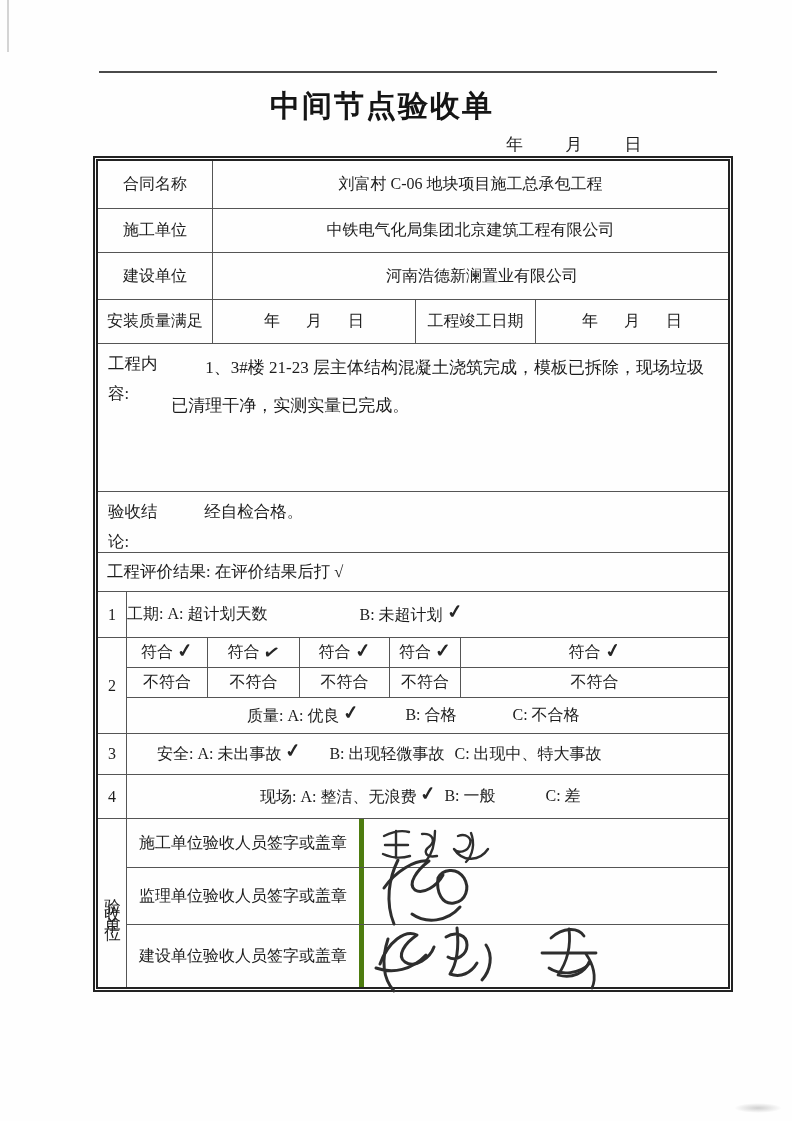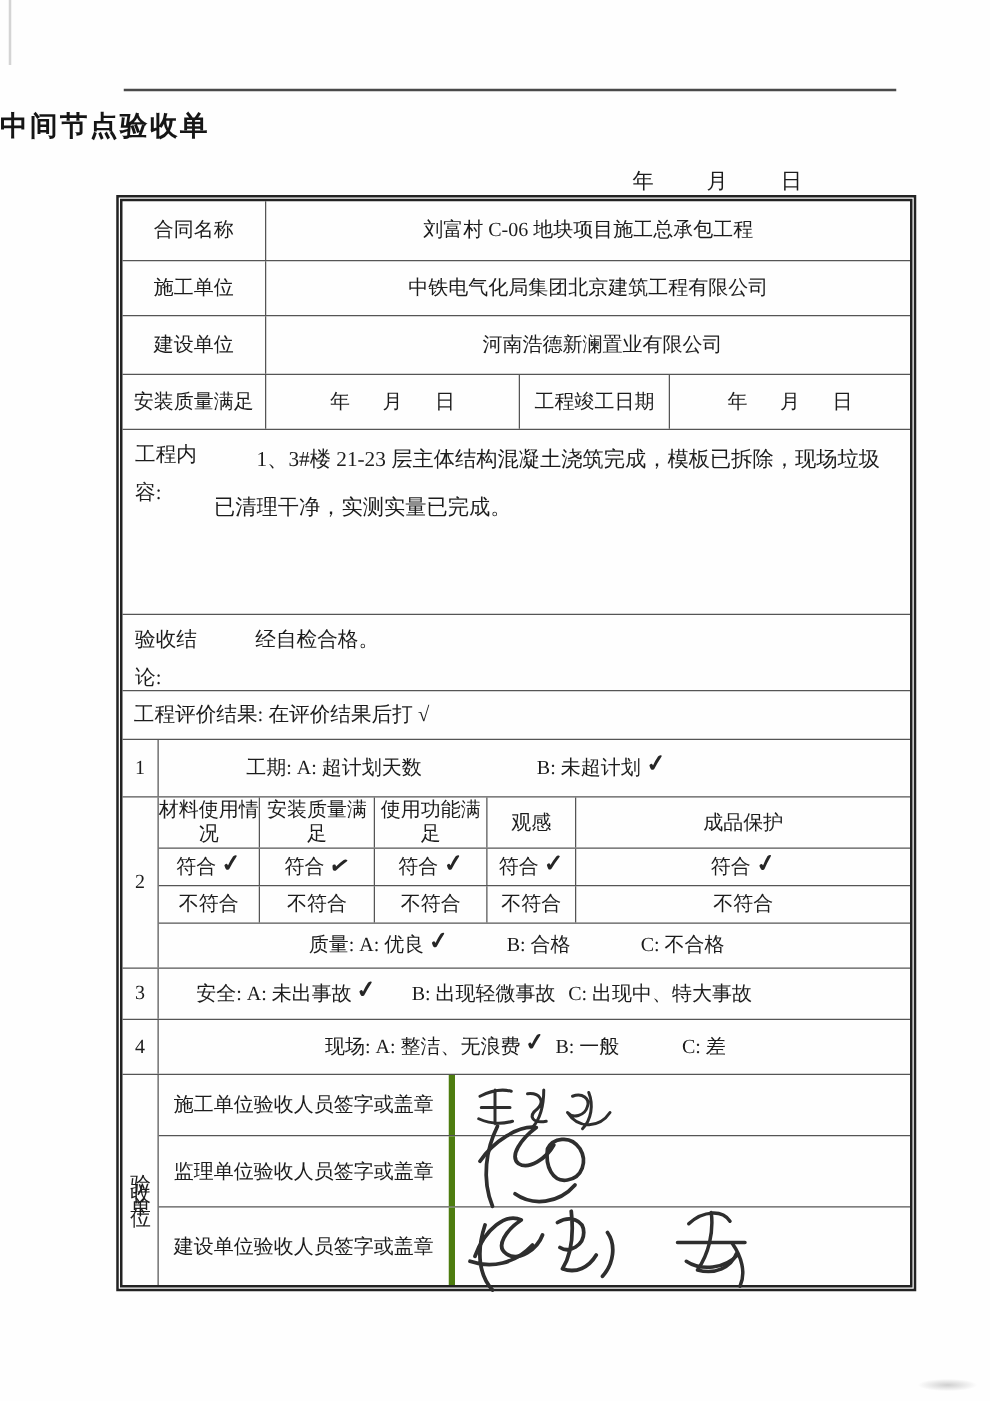--- a/index.html
+++ b/index.html
@@ -8,22 +8,22 @@
     background:#fefefe;
     font-family:"Liberation Serif","DejaVu Serif",serif;
     color:#1c1c1c;
   }
   
   .edge-left{position:absolute;left:7px;top:0;width:2px;height:52px;background:#c9c9c9;opacity:.8;}
   .smudge-br{position:absolute;right:10px;bottom:8px;width:48px;height:10px;border-radius:50%;
     background:radial-gradient(ellipse,rgba(120,120,120,.35),rgba(120,120,120,0) 70%);}
   .top-rule{position:absolute;left:99px;top:71px;width:618px;height:2px;background:#4a4a4a;}
 
-  .title{position:absolute;top:86px;left:0;width:764px;text-align:left;margin:0;
-    font-size:22px;font-weight:700;letter-spacing:2px;color:#151515;}
+  .title{position:absolute;top:86px;left:0;width:764px;text-align:center;margin:0;
+    font-size:30px;font-weight:700;letter-spacing:2px;color:#151515;}
   .date-line{position:absolute;top:133px;left:506px;font-size:17px;white-space:pre;word-spacing:38px;}
 
   .tbl{position:absolute;left:93px;top:156px;width:640px;box-sizing:border-box;
     border:5px double #222;background:transparent;font-size:16px;}
   .tr{display:flex;align-items:stretch;border-bottom:1px solid #555;}
   .tr:last-child{border-bottom:none;}
   .td{border-right:1px solid #555;display:flex;align-items:center;box-sizing:border-box;}
   .td:last-child{border-right:none;}
   .c{justify-content:center;text-align:center;}
 
@@ -52,21 +52,21 @@
   .w-c3{width:90px;flex:none;} .w-c4{width:71px;flex:none;}
   .subhead .td{line-height:19px;font-size:16px;}
 
   .chk{display:inline-block;font-weight:700;font-size:19px;line-height:1;
     transform:rotate(-6deg);margin-left:4px;position:relative;top:-2px;color:#262626;}
   .passrow .td:nth-child(2) .chk{transform:rotate(14deg) translateY(2px);}
   .passrow .td:nth-child(4) .chk{transform:rotate(-2deg);}
   .passrow .td:nth-child(5) .chk{transform:rotate(-10deg);}
 
   .item1cell{flex:1;display:flex;align-items:center;}
-  .item1cell .sA{margin-left:70px;}
+  .item1cell .sA{}
   .item1cell .sB{margin-left:92px;}
   .qualcell{flex:1;display:flex;align-items:center;padding-left:120px;}
   .qualcell .sB{margin-left:46px;} .qualcell .sC{margin-left:56px;}
   .item3cell{flex:1;display:flex;align-items:center;padding-left:30px;}
   .item3cell .sB{margin-left:28px;} .item3cell .sC{margin-left:10px;}
   .item4cell{flex:1;display:flex;align-items:center;padding-left:133px;}
   .item4cell .sB{margin-left:8px;} .item4cell .sC{margin-left:50px;}
 
   .acc-side{width:29px;flex:none;justify-content:center;}
   .acc-side .vtext{writing-mode:vertical-rl;text-orientation:upright;letter-spacing:9px;font-size:16.5px;}
@@ -139,27 +139,20 @@
     <div class="td numcol">1</div>
     <div class="td item1cell">
       <span class="sA">工期: A: 超计划天数</span>
       <span class="sB"><span>B: 未超计划</span><span class="chk">✓</span></span>
     </div>
   </div>
 
   <div class="tr">
     <div class="td numcol">2</div>
     <div class="group-right">
-      <div class="subrow sh40 subhead">
-        <div class="td c w-c1">材料使用情况</div>
-        <div class="td c w-c2">安装质量满足</div>
-        <div class="td c w-c3">使用功能满足</div>
-        <div class="td c w-c4">观感</div>
-        <div class="td c flex1">成品保护</div>
-      </div>
       <div class="subrow sh29 passrow">
         <div class="td c w-c1">
             <span>符合</span>
             <span class="chk">✓</span>
           </div>
         <div class="td c w-c2">
             <span>符合</span>
             <span class="chk">✓</span>
           </div>
         <div class="td c w-c3">

